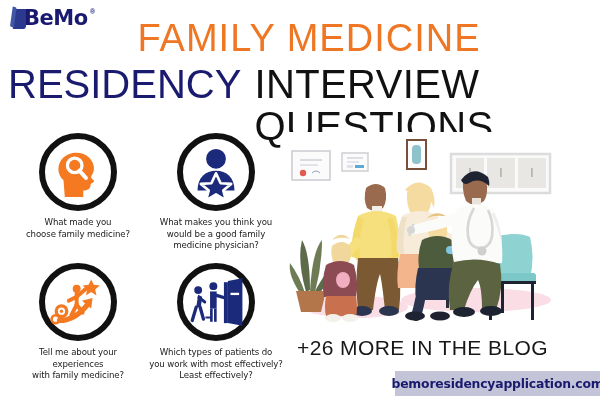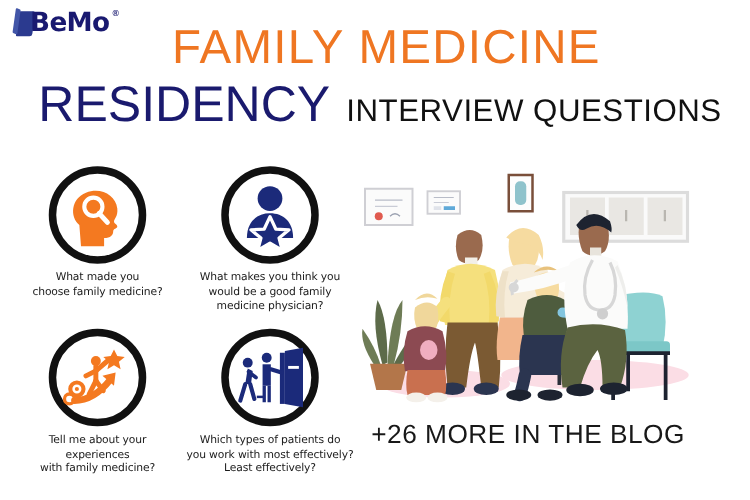--- a/index.html
+++ b/index.html
@@ -44,21 +44,21 @@
     padding-left:18px;
   }
   .line2{
     display:flex;align-items:baseline;justify-content:center;
     margin-top:5px;padding-left:8px;
   }
   .line2 .residency{
     color:#1a1a6e;font-size:40px;line-height:42px;font-weight:400;letter-spacing:0px;
   }
   .line2 .iq{
-    color:#111111;font-size:25px;line-height:42px;font-weight:400;letter-spacing:0.4px;
+    color:#111111;font-size:40px;line-height:42px;font-weight:400;letter-spacing:0.4px;
     margin-left:13px;
   }
 
   
   #icon-grid{position:absolute;left:8px;top:133px;width:280px;height:262px;}
   .icon-cell{position:absolute;width:140px;text-align:center;}
   .cell-0{left:0px;top:0px;}
   .cell-1{left:138px;top:0px;}
   .cell-2{left:0px;top:130px;}
   .cell-3{left:138px;top:130px;}
@@ -296,14 +296,17 @@
       <path d="M186 130 q10 -3 16 2 q-2 9 -9 9 q-7 0 -7 -11 Z" fill="#efefee"></path>
 
       <path d="M166 130 q24 -6 46 2 q4 24 -4 46 l-14 0 q0 -22 -4 -30 q-8 10 -14 30 l-14 0 q-4 -26 4 -48 Z" fill="#5b6340"></path>
       <ellipse cx="176" cy="180" rx="11" ry="5" fill="#1d2330"></ellipse>
       <ellipse cx="203" cy="179" rx="11" ry="5" fill="#1d2330"></ellipse>
     </svg>
   </div>
 
   <div id="blog-text">+26 MORE IN THE BLOG</div>
 
+  <div id="url-band">
+    <span>bemoresidencyapplication.com</span>
+  </div>
 
 </div>
 
 </body></html>

